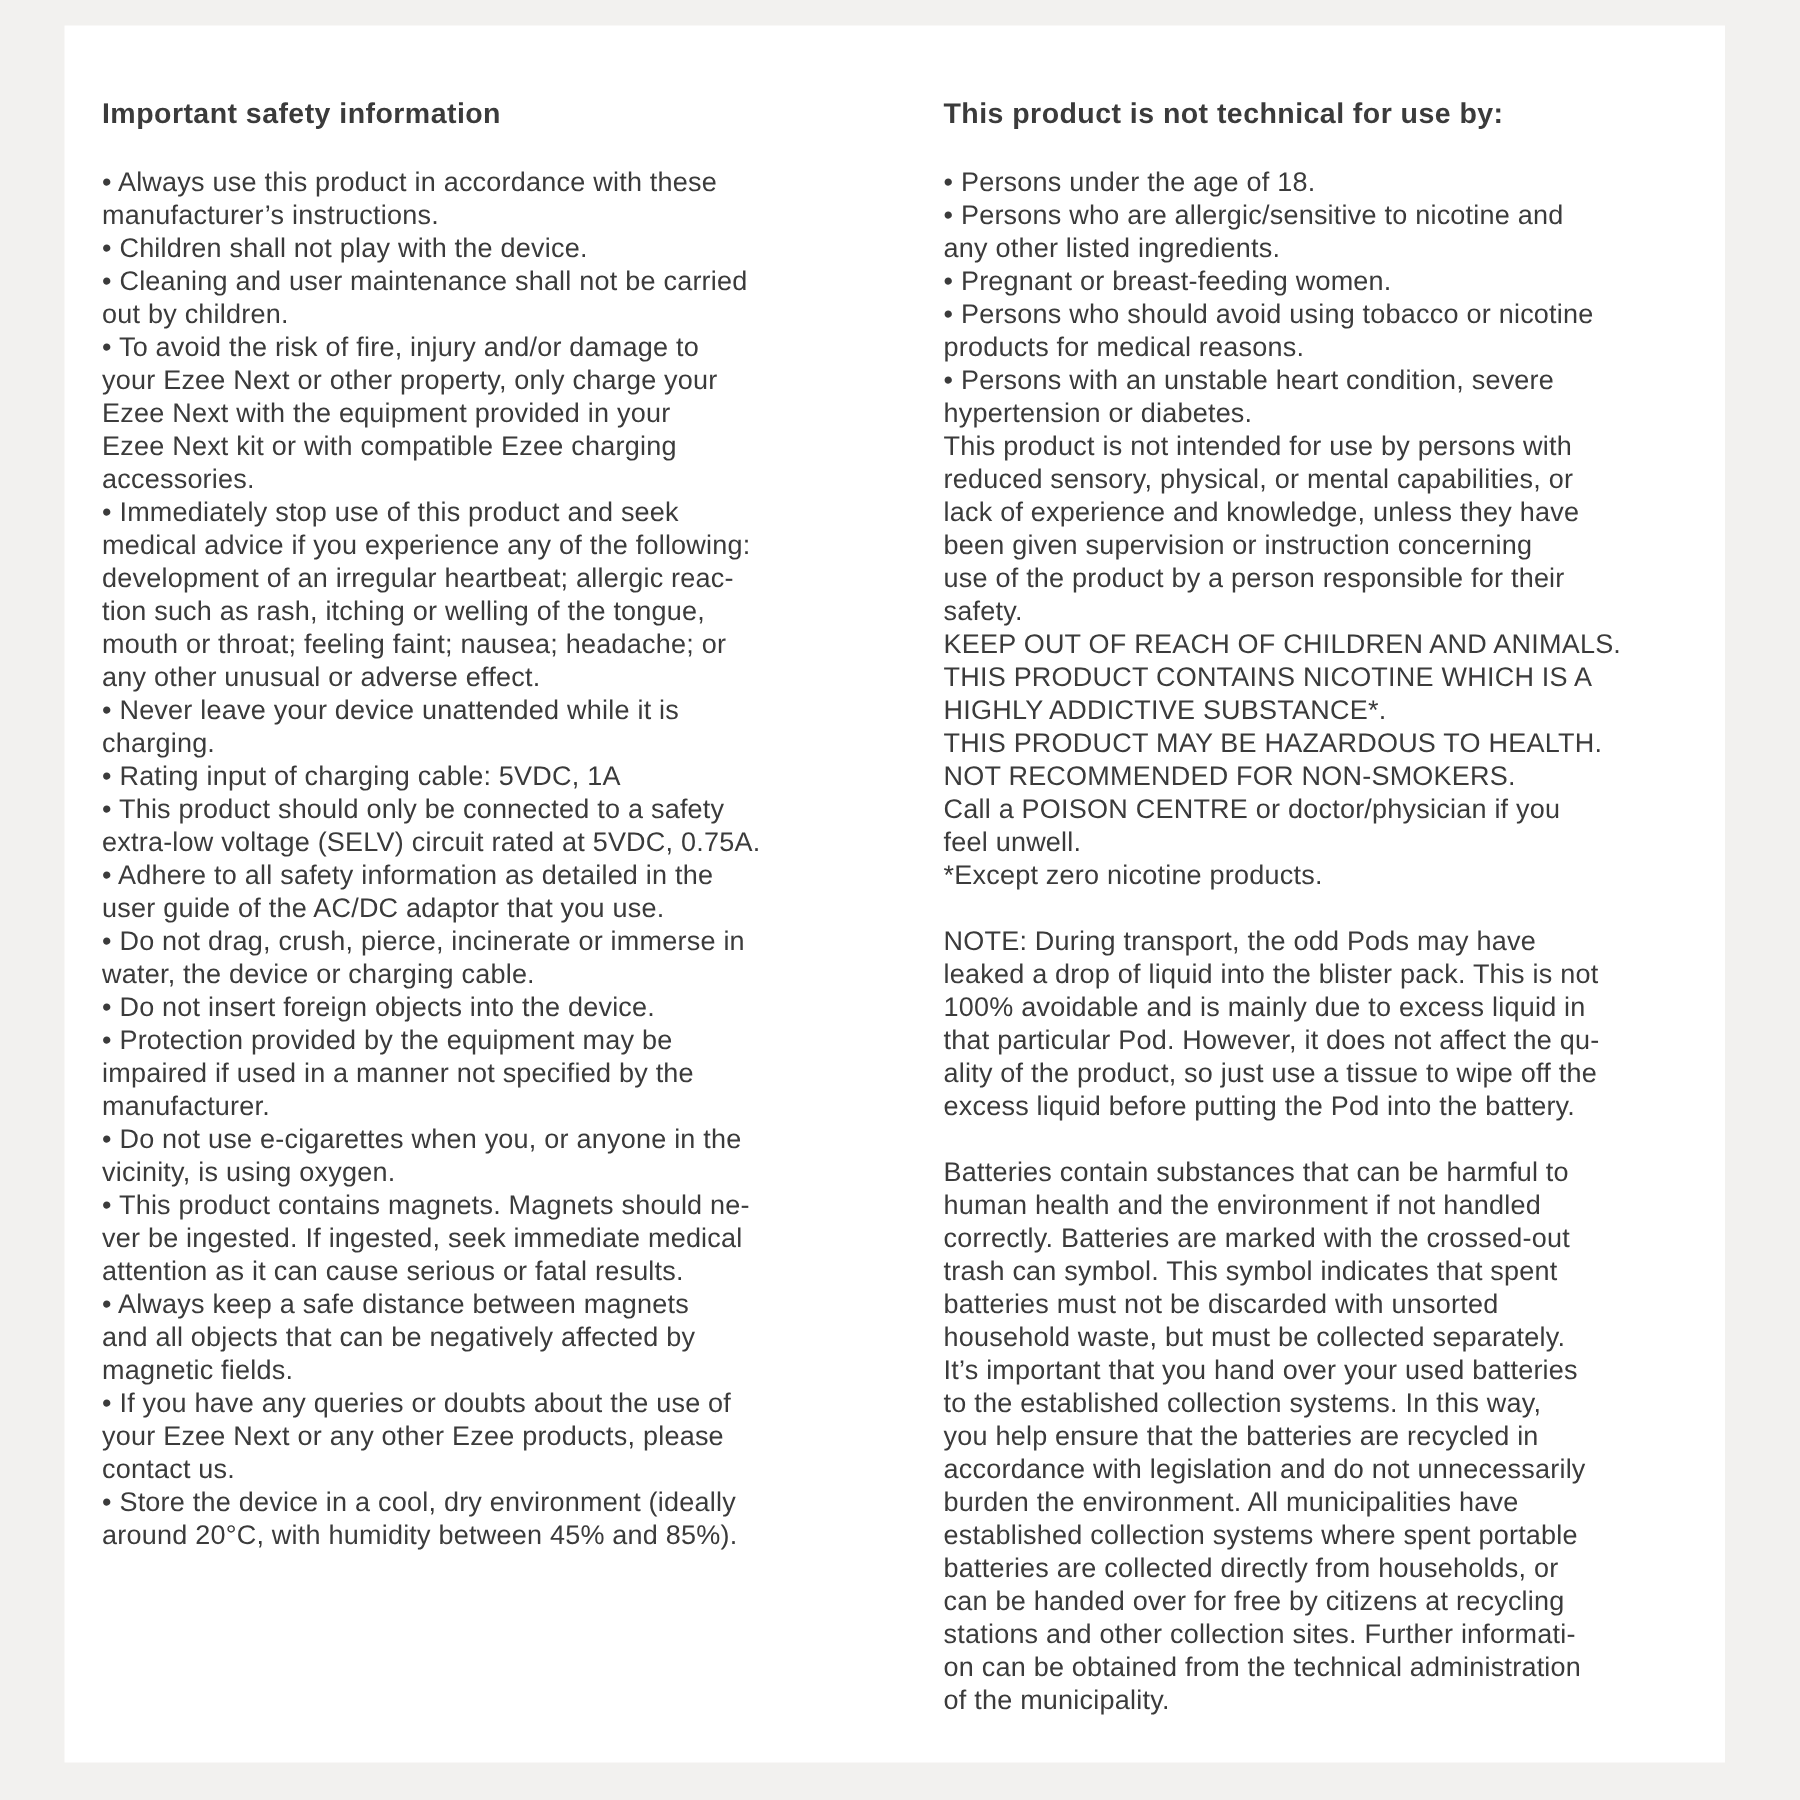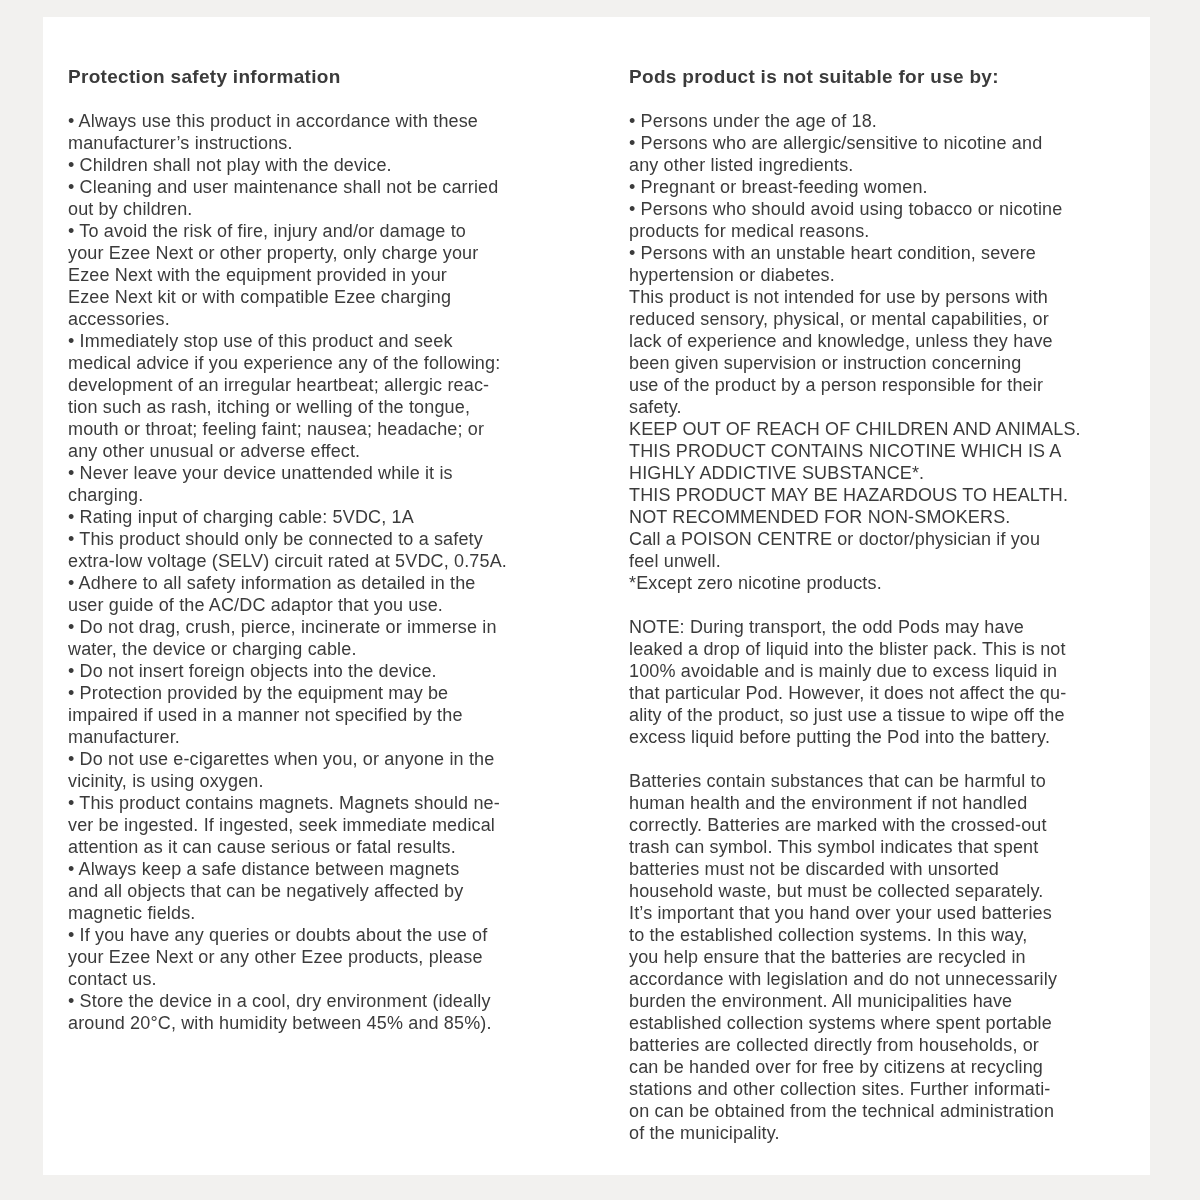--- a/index.html
+++ b/index.html
@@ -49,21 +49,21 @@
     white-space: pre;
   }
 </style>
 </head>
 <body>
 
 <div class="canvas">
   <div class="page">
 
     <div class="col col-left">
-      <h1 class="heading">Protection safety information</h1>
+      <h1 class="heading">Important safety information</h1>
       <div class="body-text">• Always use this product in accordance with these
 manufacturer’s instructions.
 • Children shall not play with the device.
 • Cleaning and user maintenance shall not be carried
 out by children.
 • To avoid the risk of fire, injury and/or damage to
 your Ezee Next or other property, only charge your
 Ezee Next with the equipment provided in your
 Ezee Next kit or with compatible Ezee charging
 accessories.
@@ -95,21 +95,21 @@
 and all objects that can be negatively affected by
 magnetic fields.
 • If you have any queries or doubts about the use of
 your Ezee Next or any other Ezee products, please
 contact us.
 • Store the device in a cool, dry environment (ideally
 around 20°C, with humidity between 45% and 85%).</div>
     </div>
 
     <div class="col col-right">
-      <h1 class="heading">Pods product is not suitable for use by:</h1>
+      <h1 class="heading">This product is not technical for use by:</h1>
       <div class="body-text">• Persons under the age of 18.
 • Persons who are allergic/sensitive to nicotine and
 any other listed ingredients.
 • Pregnant or breast-feeding women.
 • Persons who should avoid using tobacco or nicotine
 products for medical reasons.
 • Persons with an unstable heart condition, severe
 hypertension or diabetes.
 This product is not intended for use by persons with
 reduced sensory, physical, or mental capabilities, or

